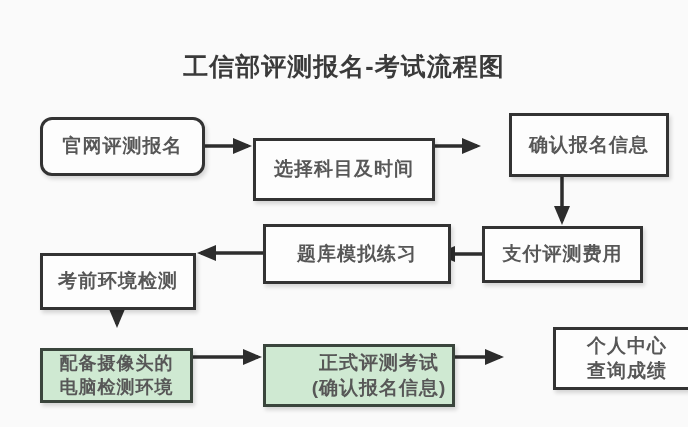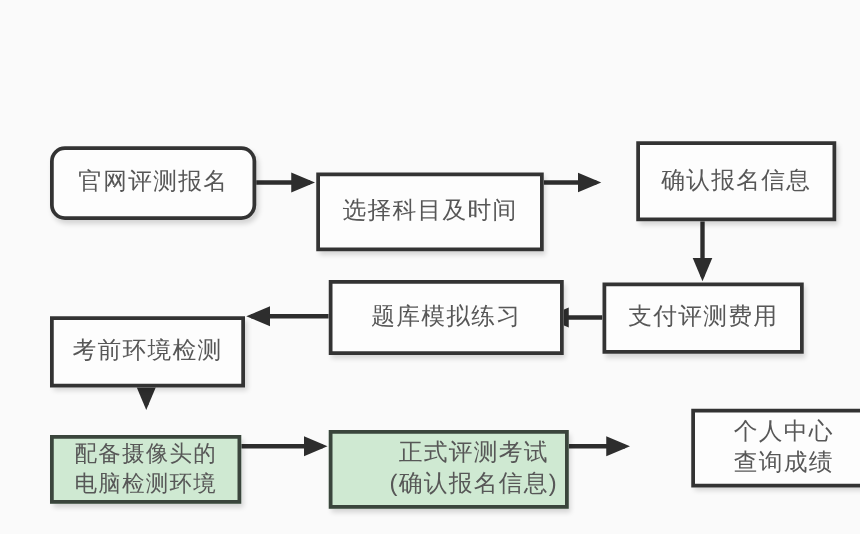--- a/index.html
+++ b/index.html
@@ -43,20 +43,21 @@
     align-items: center;
     justify-content: center;
     background: var(--box-fill);
     border: 3px solid var(--box-border);
     color: var(--text);
     font-size: 19px;
     letter-spacing: 1px;
     text-align: center;
     line-height: 1.28;
     box-shadow: 2px 3px 4px rgba(0,0,0,0.15);
+    font-weight: bold;
   }
   .node.rounded { border-radius: 12px; }
   .node.green {
     background: var(--green-fill);
     border-color: var(--green-border);
     margin-top: 19px;
   }
   .node.small-text { font-size: 18px; }
 
   .arrow-layer {
@@ -76,20 +77,21 @@
   #n-step6 { left: 40px;  top: 236px; width: 156px; height: 57px; margin-top: 17px; }
   #n-step7 { left: 40px;  top: 329px; width: 153px; height: 55px; }
   #n-step8 { left: 263px; top: 325px; width: 192px; height: 63px; padding-left: 40px; }
   #n-step9 { left: 505px; top: 327px; width: 148px; height: 63px; margin-left: 48px; }
 </style>
 </head>
 <body>
 
 <div class="canvas">
 
+  <div class="title">工信部评测报名-考试流程图</div>
 
   <svg class="arrow-layer" width="688" height="427" viewBox="0 0 688 427" xmlns="http://www.w3.org/2000/svg">
     <defs>
       <marker id="ah" markerUnits="userSpaceOnUse" markerWidth="20" markerHeight="18" refX="15" refY="8.5" orient="auto">
         <path d="M0,0.5 L19,8.5 L0,16.5 Z" fill="#2d2d2d"></path>
       </marker>
     </defs>
     <g stroke="#2d2d2d" stroke-width="3.5" fill="none">
       <line x1="205" y1="146" x2="248" y2="146" marker-end="url(#ah)"></line>
       <line x1="435" y1="146" x2="477" y2="146" marker-end="url(#ah)"></line>

